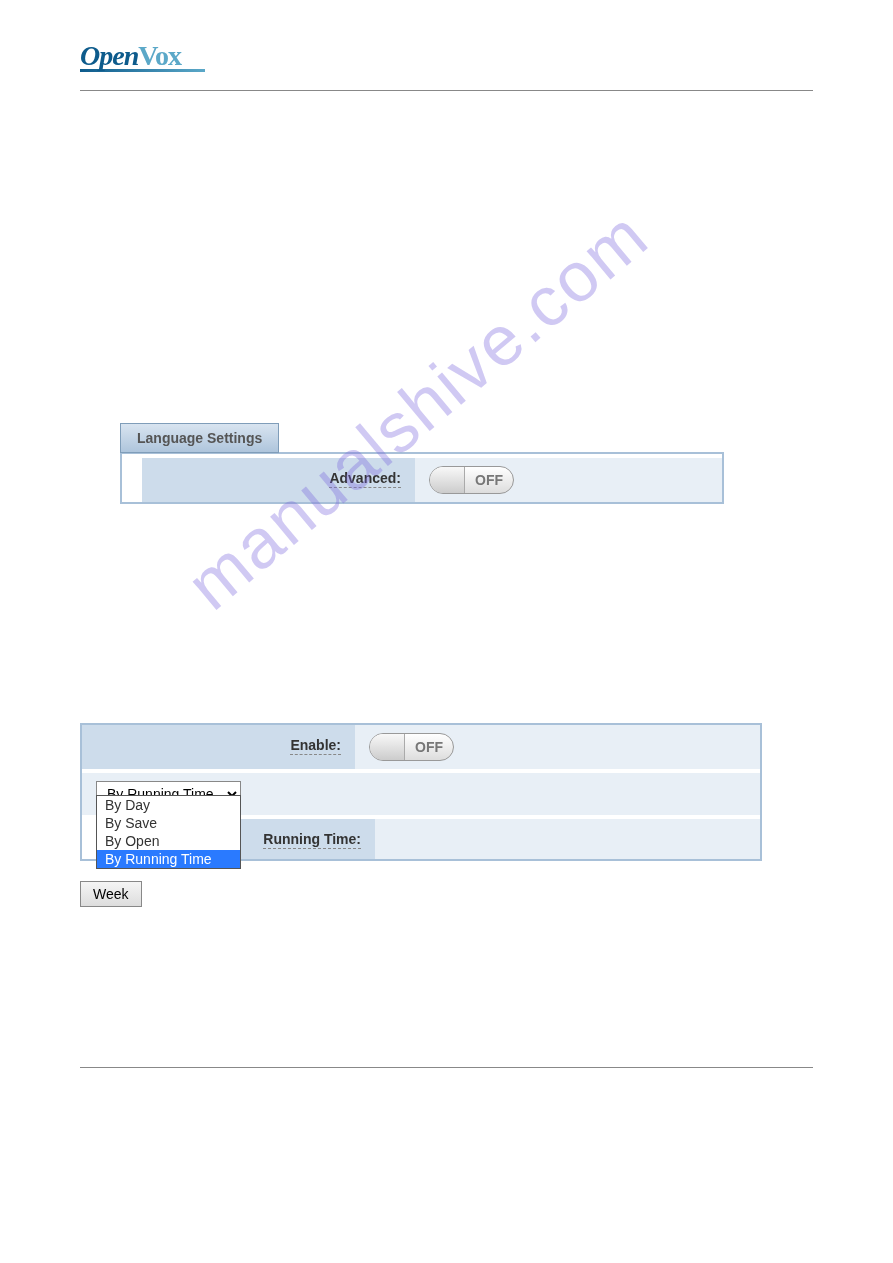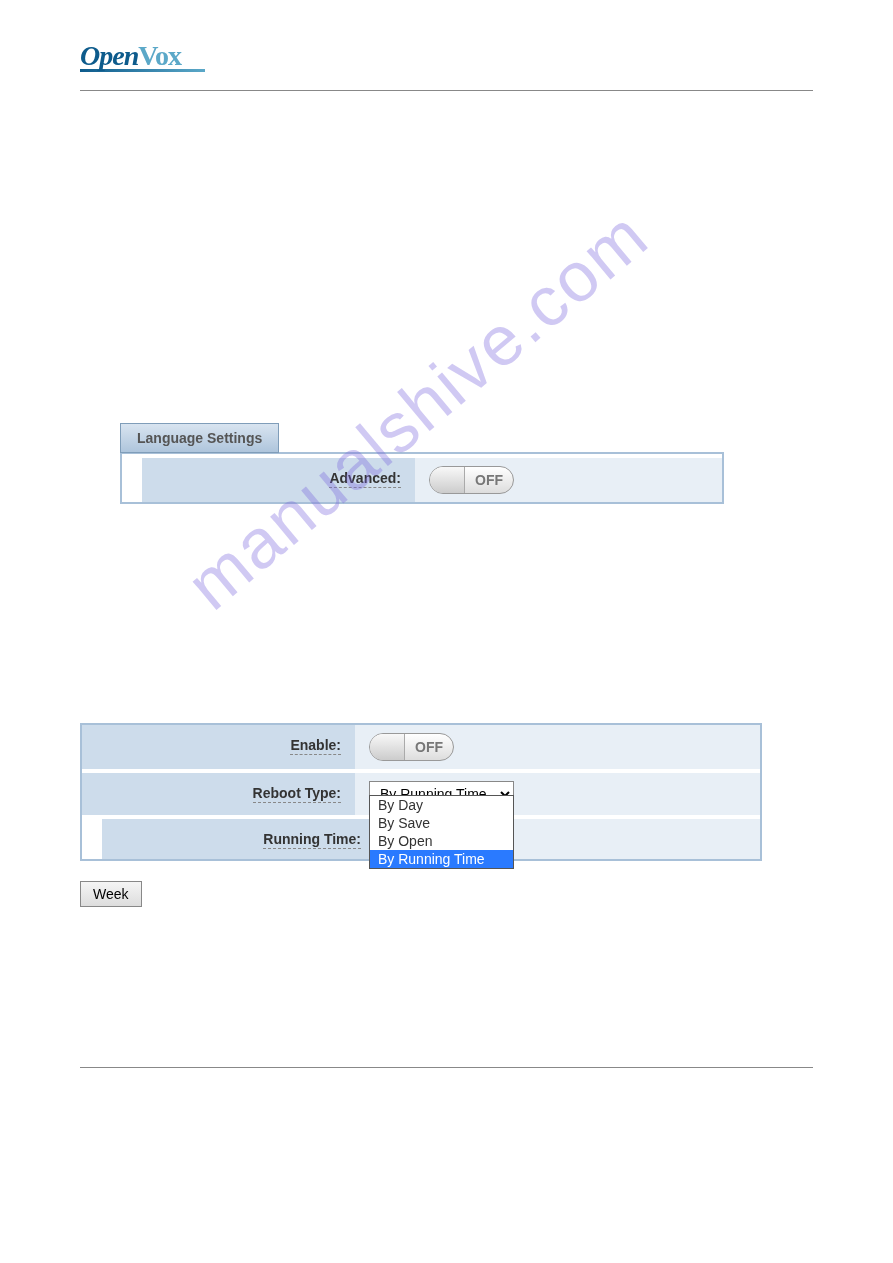--- a/index.html
+++ b/index.html
@@ -198,21 +198,20 @@
       <div class="settings-row">
         <div class="settings-label"><span>Enable:</span></div>
         <div class="settings-value">
           <div class="toggle-off">
             <div class="toggle-handle"></div>
             <div class="toggle-text">OFF</div>
           </div>
         </div>
       </div>
       <div class="settings-row">
-        <div class="settings-label"><span>Reboot Type:</span></div>
         <div class="settings-value" style="position:relative;">
           <select style="width:145px;">
             <option>By Running Time</option>
           </select>
           <div class="dropdown-open" style="top:22px; left:14px;">
             <div class="dropdown-option">By Day</div>
             <div class="dropdown-option">By Save</div>
             <div class="dropdown-option">By Open</div>
             <div class="dropdown-option selected">By Running Time</div>
           </div>

